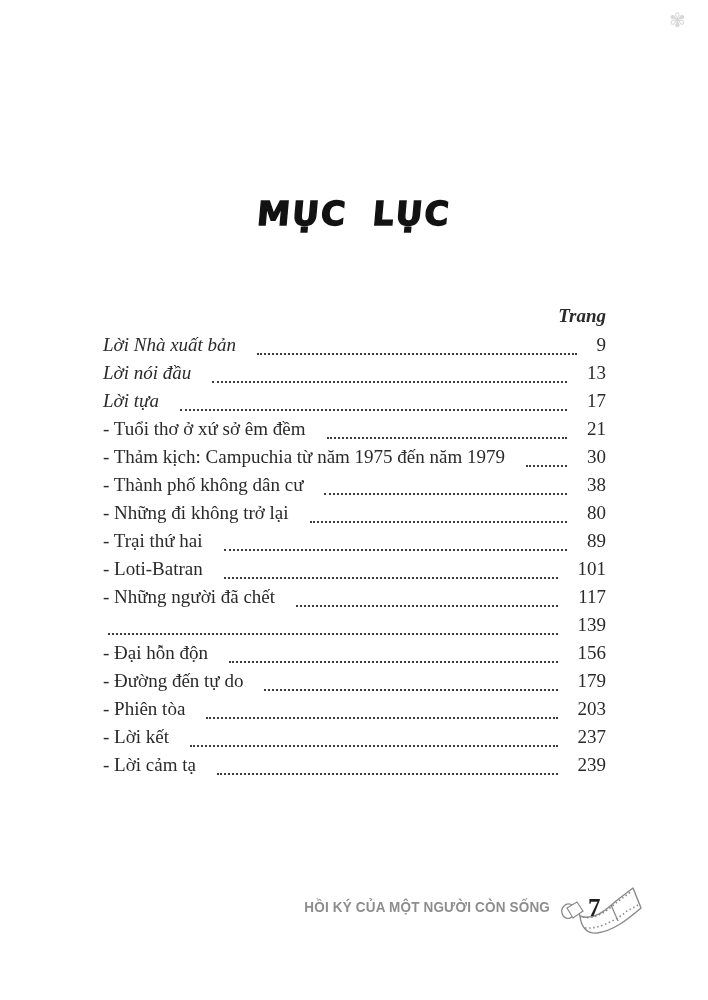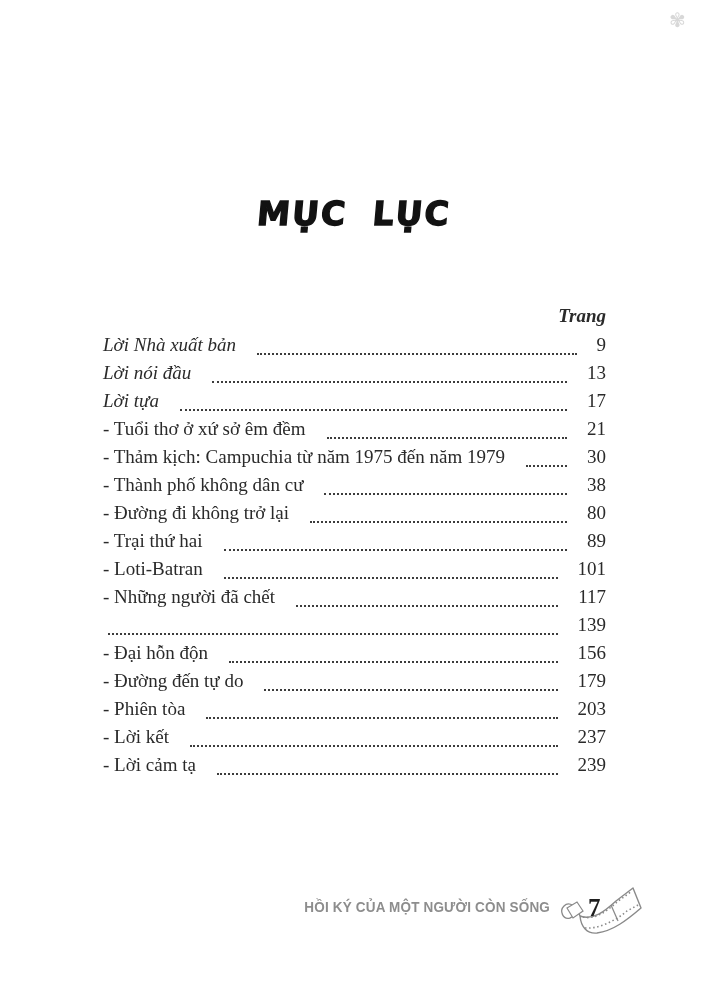--- a/index.html
+++ b/index.html
@@ -129,21 +129,21 @@
           <span class="toc-label">- Thảm kịch: Campuchia từ năm 1975 đến năm 1979</span>
           <span class="leader"></span>
           <span class="toc-page">30</span>
         </div>
         <div class="toc-row">
           <span class="toc-label">- Thành phố không dân cư</span>
           <span class="leader"></span>
           <span class="toc-page">38</span>
         </div>
         <div class="toc-row">
-          <span class="toc-label">- Đường đi không trở lại</span>
+          <span class="toc-label">- Những đi không trở lại</span>
           <span class="leader"></span>
           <span class="toc-page">80</span>
         </div>
         <div class="toc-row">
           <span class="toc-label">- Trại thứ hai</span>
           <span class="leader"></span>
           <span class="toc-page">89</span>
         </div>
         <div class="toc-row">
           <span class="toc-label">- Loti-Batran</span>

